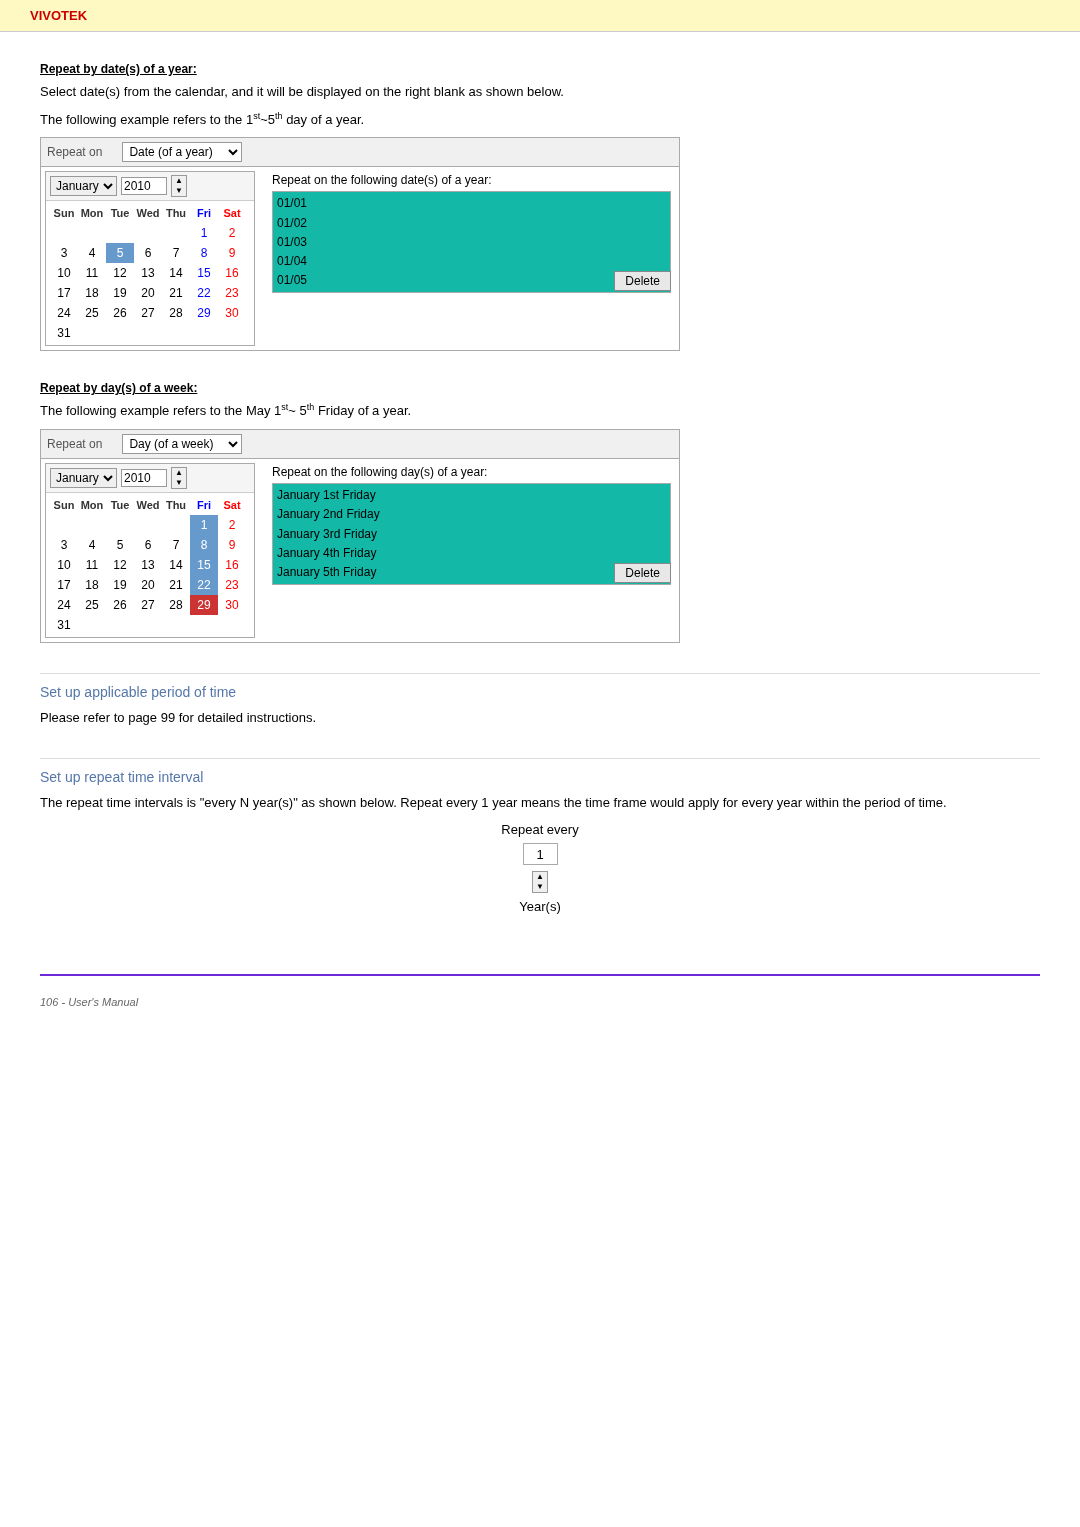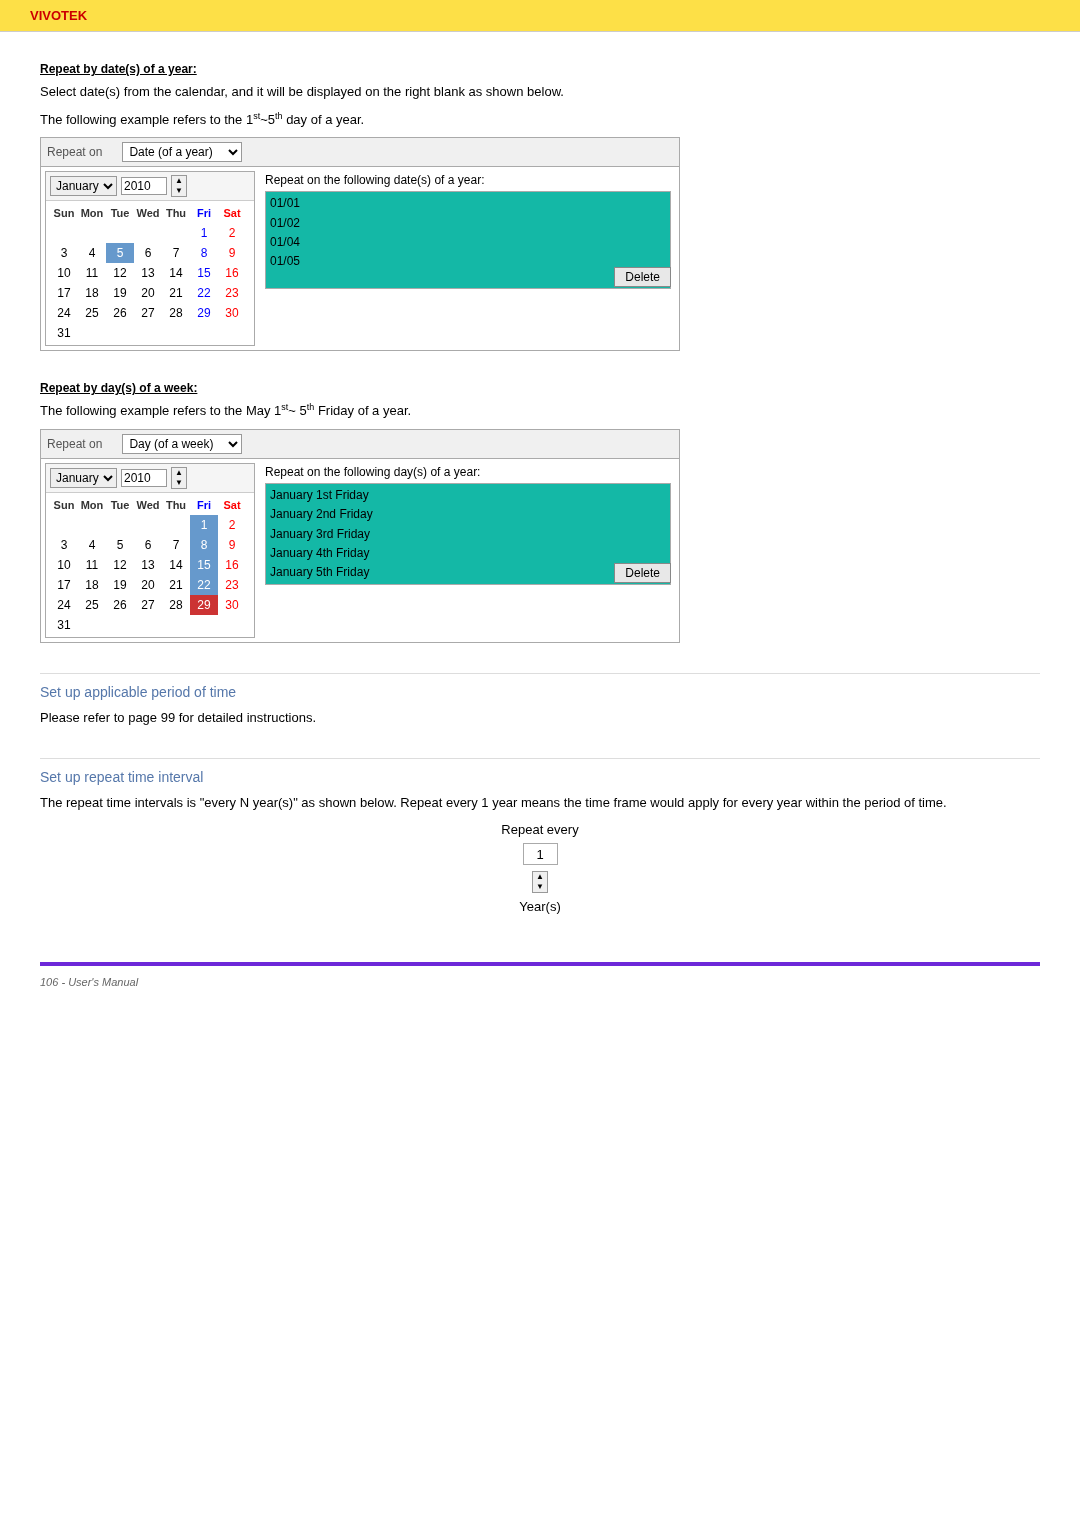--- a/index.html
+++ b/index.html
@@ -7,21 +7,21 @@
       font-family: Arial, sans-serif;
       font-size: 13px;
       background: #fff;
       color: #000;
       width: 1080px;
       min-height: 1527px;
     }
     .top-bar {
       border-bottom: 1px solid #ccc;
       padding: 8px 30px;
-      background: #fde047;
+      background: #fef9c3;
     }
     .brand {
       font-weight: bold;
       font-size: 13px;
       color: #c00;
     }
     .content {
       padding: 30px 40px;
     }
     .section {
@@ -64,21 +64,21 @@
       font-size: 12px;
       padding: 1px 2px;
       border: 1px solid #999;
       background: #fff;
       min-width: 120px;
     }
     .widget-body {
       display: flex;
       align-items: flex-start;
       padding: 4px;
-      gap: 6px;
+      gap: 13px;
     }
     
     .calendar-part {
       border: 1px solid #aaa;
       background: #fff;
       min-width: 210px;
     }
     .cal-month-row {
       display: flex;
       align-items: center;
@@ -203,23 +203,23 @@
     }
     .repeat-input {
       border: 1px solid #aaa;
       width: 35px;
       height: 22px;
       font-size: 13px;
       text-align: center;
       padding: 1px;
     }
     .page-footer {
-      margin-top: 48px;
-      padding-top: 10px;
-      border-top: 4px solid #6d28d9;
+      margin-top: 60px;
+      padding-top: 20px;
+      border-top: 2px solid #6d28d9;
       font-size: 11px;
       color: #666;
       font-style: italic;
     }
   </style>
 </head>
 <body>
 
 <div class="top-bar">
   <span class="brand">VIVOTEK</span>
@@ -323,20 +323,21 @@
               </div>
             </div>
           </div>
         </div>
 
         <div class="right-panel">
           <div class="right-label">Repeat on the following date(s) of a year:</div>
           <div class="right-list">
             <div>01/01</div>
             <div>01/02</div>
+            <div>01/03</div>
             <div>01/04</div>
             <div>01/05</div>
           </div>
           <button class="delete-btn">Delete</button>
         </div>
       </div>
     </div>
   </div>
 
   <div class="section">

